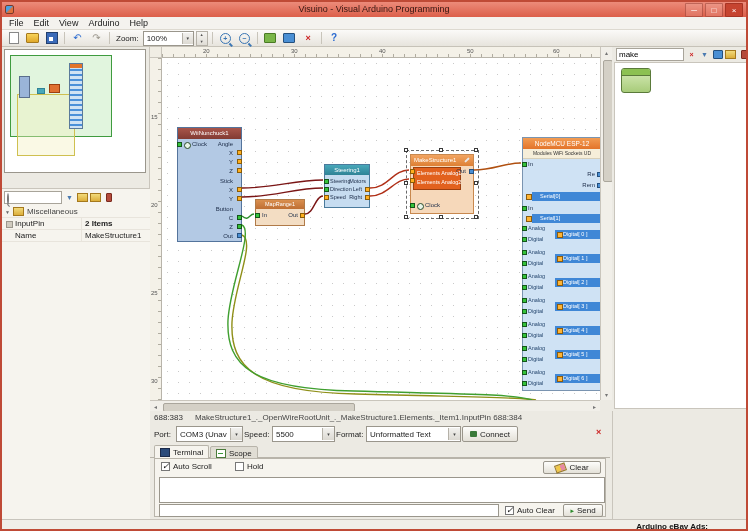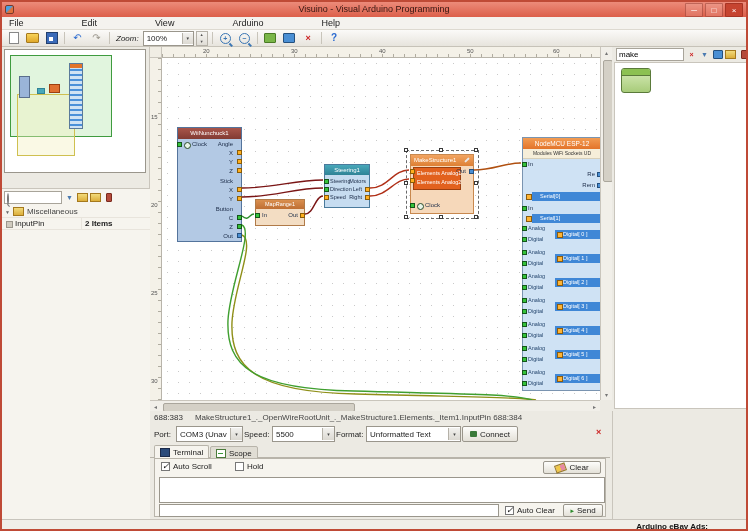--- a/index.html
+++ b/index.html
@@ -7,21 +7,21 @@
        background:#eceae3;border:2px solid #bf4a36;box-sizing:border-box;overflow:hidden;font-size:9px;color:#222;}
   .abs{position:absolute;box-sizing:border-box;}
   
   .titlebar{left:0;top:0;width:100%;height:15px;background:linear-gradient(#ec8b7a,#dc5f4a);}
   .appicon{left:3px;top:3px;width:9px;height:9px;background:linear-gradient(135deg,#4aa0e0 40%,#e0703a 60%);border-radius:2px;border:1px solid #7a3a2a;}
   .apptitle{left:50%;top:2px;transform:translateX(-50%);font-size:9px;color:#331510;white-space:nowrap;}
   .winbtns{right:3px;top:1px;display:flex;gap:2px;}
   .winbtn{width:16px;height:12px;display:flex;align-items:center;justify-content:center;font-size:8px;color:#fff;background:rgba(255,255,255,0.12);border:1px solid rgba(120,30,20,.4);border-radius:1px;}
   .winbtn.close{background:#c64430;}
   
-  .menubar{left:0;top:15px;width:100%;height:13px;background:#f4f2ee;border-bottom:1px solid #ddd9d0;display:flex;align-items:center;padding-left:2px;gap:48px;}
+  .menubar{left:0;top:15px;width:100%;height:13px;background:#f4f2ee;border-bottom:1px solid #ddd9d0;display:flex;align-items:center;padding-left:2px;}
   .menuitem{padding:0 5px;font-size:9px;}
   
   .toolbar{left:0;top:28px;width:100%;height:17px;background:linear-gradient(#fbfaf8,#e7e4dd);border-bottom:1px solid #c6c2b8;display:flex;align-items:center;gap:2px;padding-left:3px;}
   .tbico{width:15px;height:14px;display:flex;align-items:center;justify-content:center;font-size:9px;border:1px solid transparent;border-radius:2px;}
   .tbsep{width:1px;height:12px;background:#c8c4ba;margin:0 2px;}
   .ic-new{width:8px;height:10px;background:#fff;border:1px solid #888;}
   .ic-open{width:11px;height:8px;background:linear-gradient(#f7d35a,#e0a82a);border:1px solid #a5791d;border-radius:1px;}
   .ic-save{width:10px;height:10px;background:#3a6ab8;border:1px solid #23406e;position:relative;}
   .ic-save::after{content:"";position:absolute;left:2px;top:4px;width:4px;height:4px;background:#fff;}
   .glyph-blue{color:#2a6ad0;font-size:10px;line-height:10px;}
@@ -176,21 +176,21 @@
         <i class="ic-save"></i>
       </span>
     <span class="tbsep"></span>
     <span class="tbico">
         <span class="glyph-blue">↶</span>
       </span>
     <span class="tbico">
         <span class="glyph-gray">↷</span>
       </span>
     <span class="tbsep"></span>
-    <span style="font-size:8px;margin:17px 2px;font-style:italic;">Zoom:</span>
+    <span style="font-size:8px;margin:17px 2px;">Zoom:</span>
     <span class="zoomcombo">
       <span>100%</span>
       <span class="dd">▾</span>
     </span>
     <span class="spin">
       <span>▴</span>
       <span>▾</span>
     </span>
     <span class="tbsep"></span>
     <span class="tbico">
@@ -241,20 +241,24 @@
       </div>
       <div class="abs pgrid">
         <div class="pcat">
           <span style="font-size:5px;color:#666;">▼</span>
           <i class="ic-fold"></i>
           <span>Miscellaneous</span>
         </div>
         <div class="prow">
           <span class="pname"><i class="treedot"></i><span>InputPin</span></span>
           <span class="pval bold">2 Items</span>
+        </div>
+        <div class="prow">
+          <span class="pname"><span>Name</span></span>
+          <span class="pval">MakeStructure1</span>
         </div>
       </div>
     </div>
   </div>
 
   <div class="abs canvaswrap">
     <div class="abs rcorner"></div>
     <div class="abs rulertop">
       <span class="rnum" style="left:41px;top:1px;">20</span>
       <span class="rnum" style="left:129px;top:1px;">30</span>

